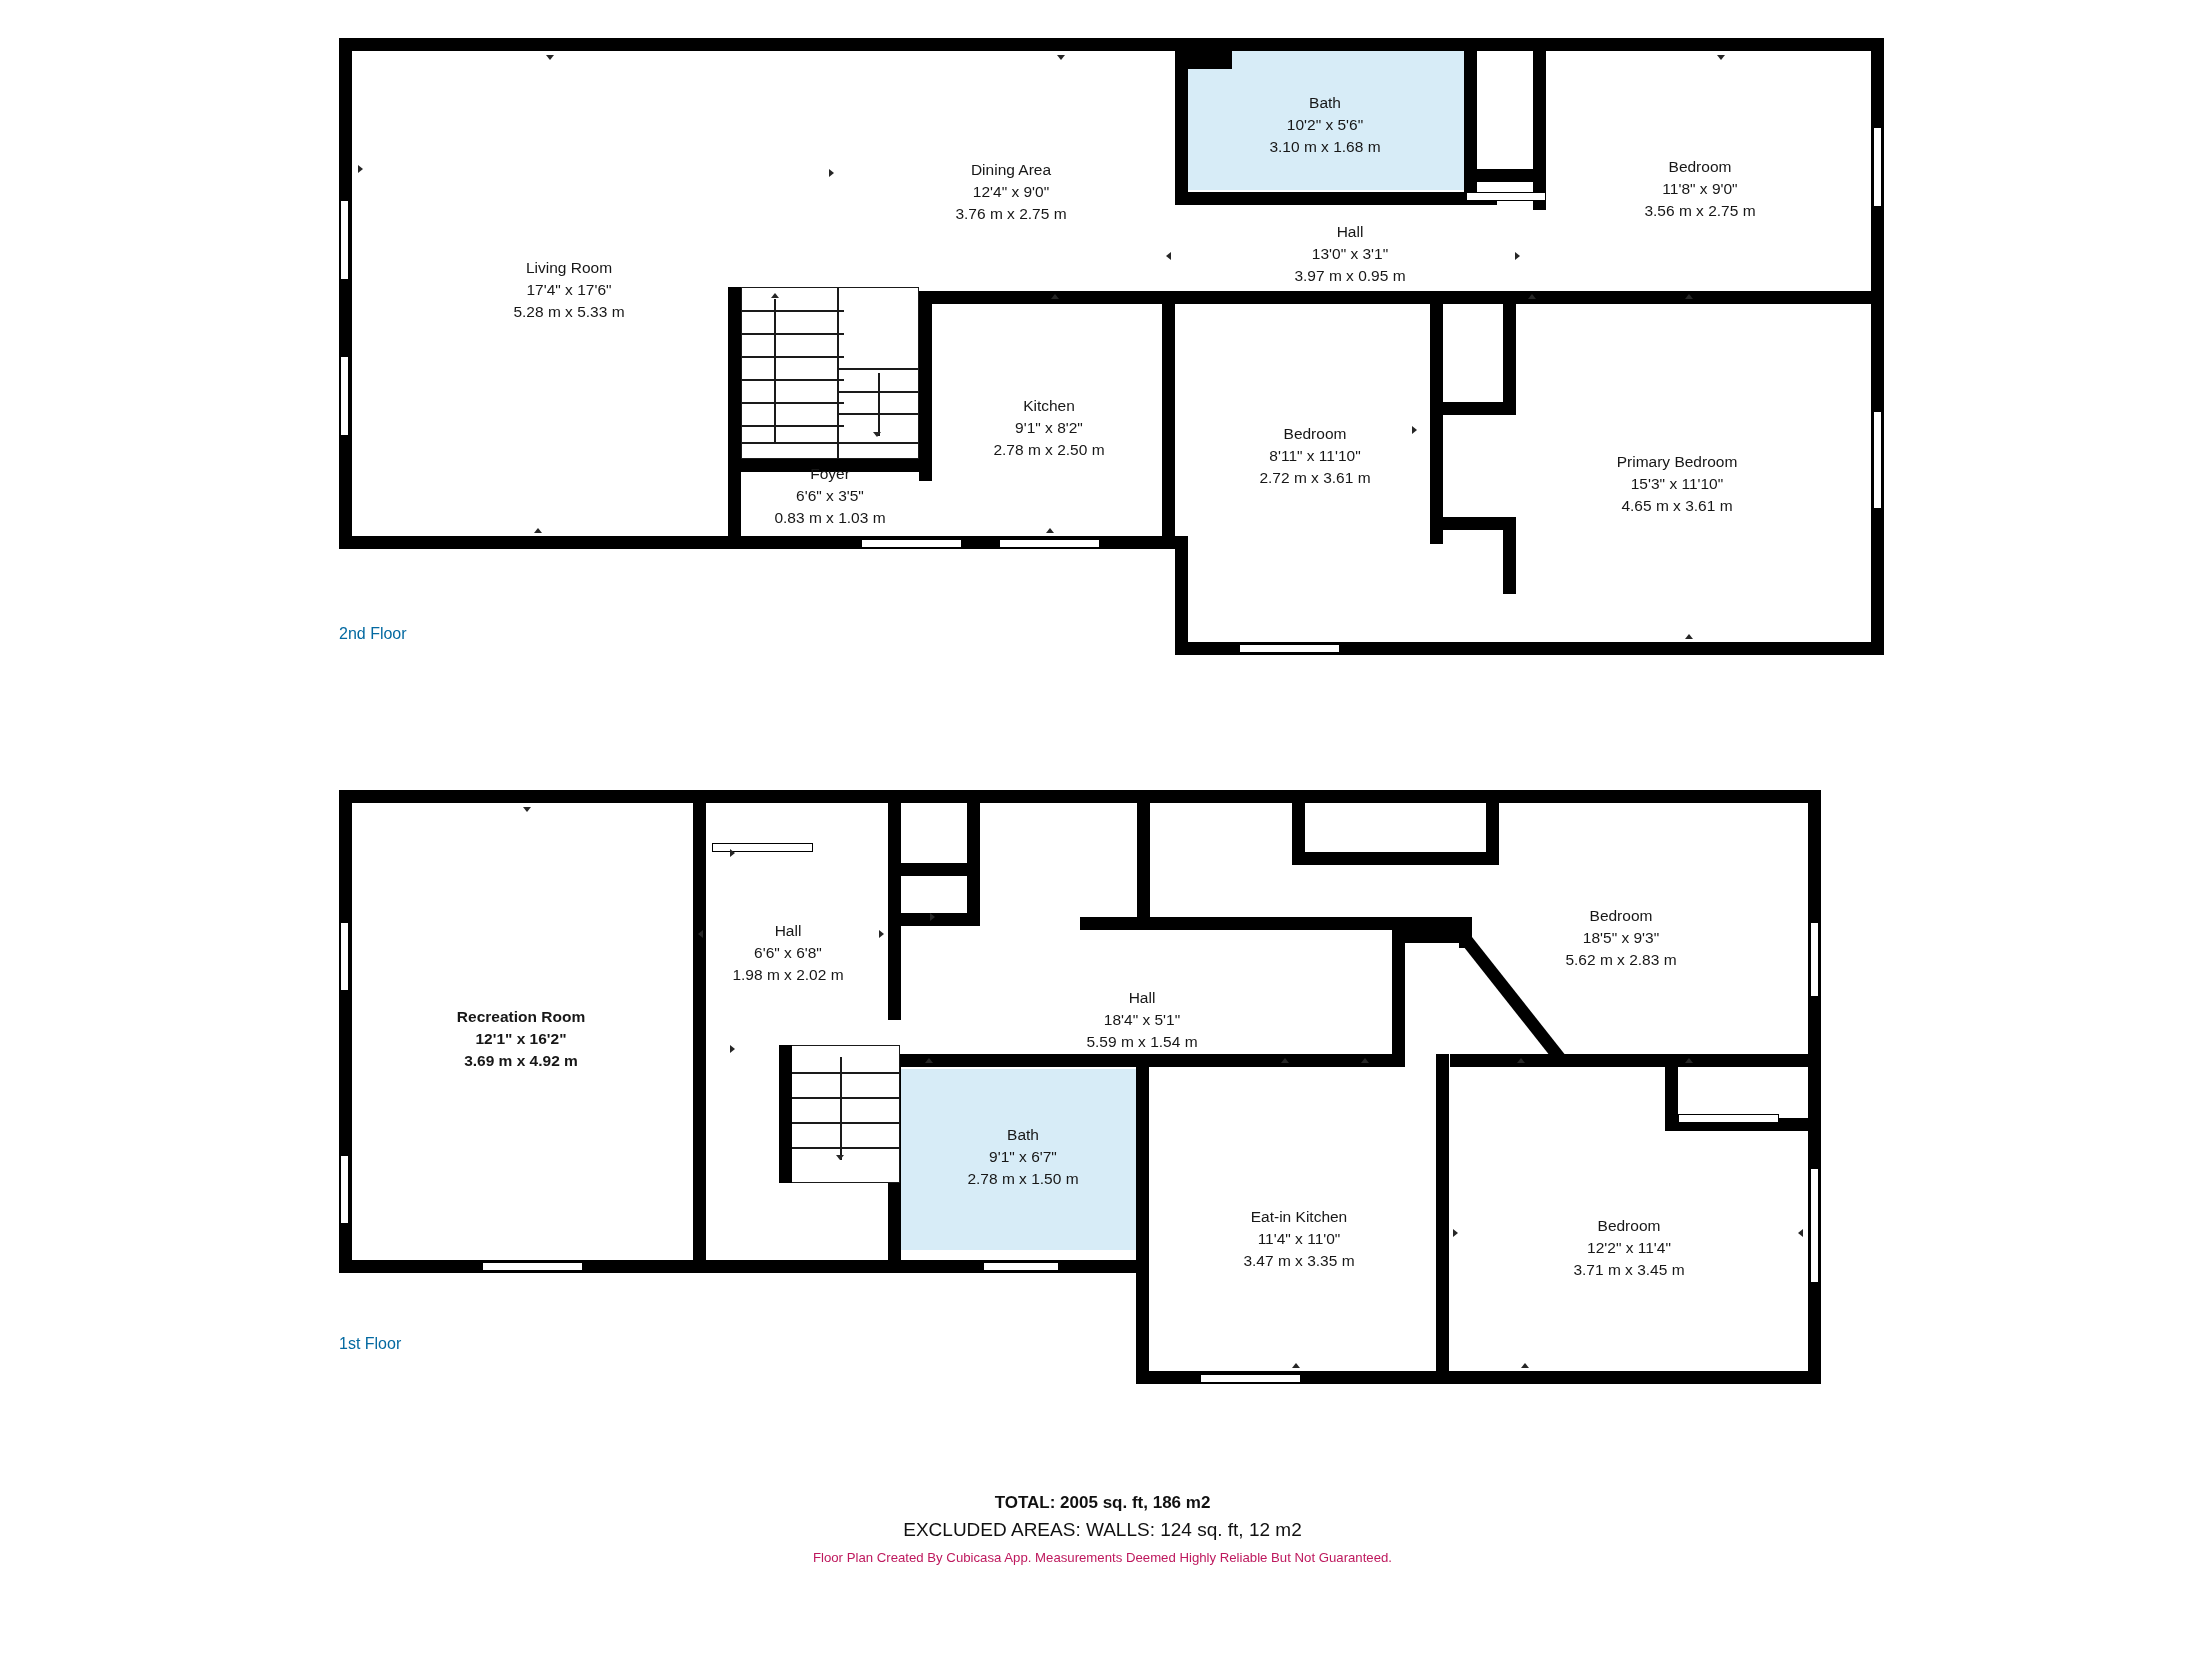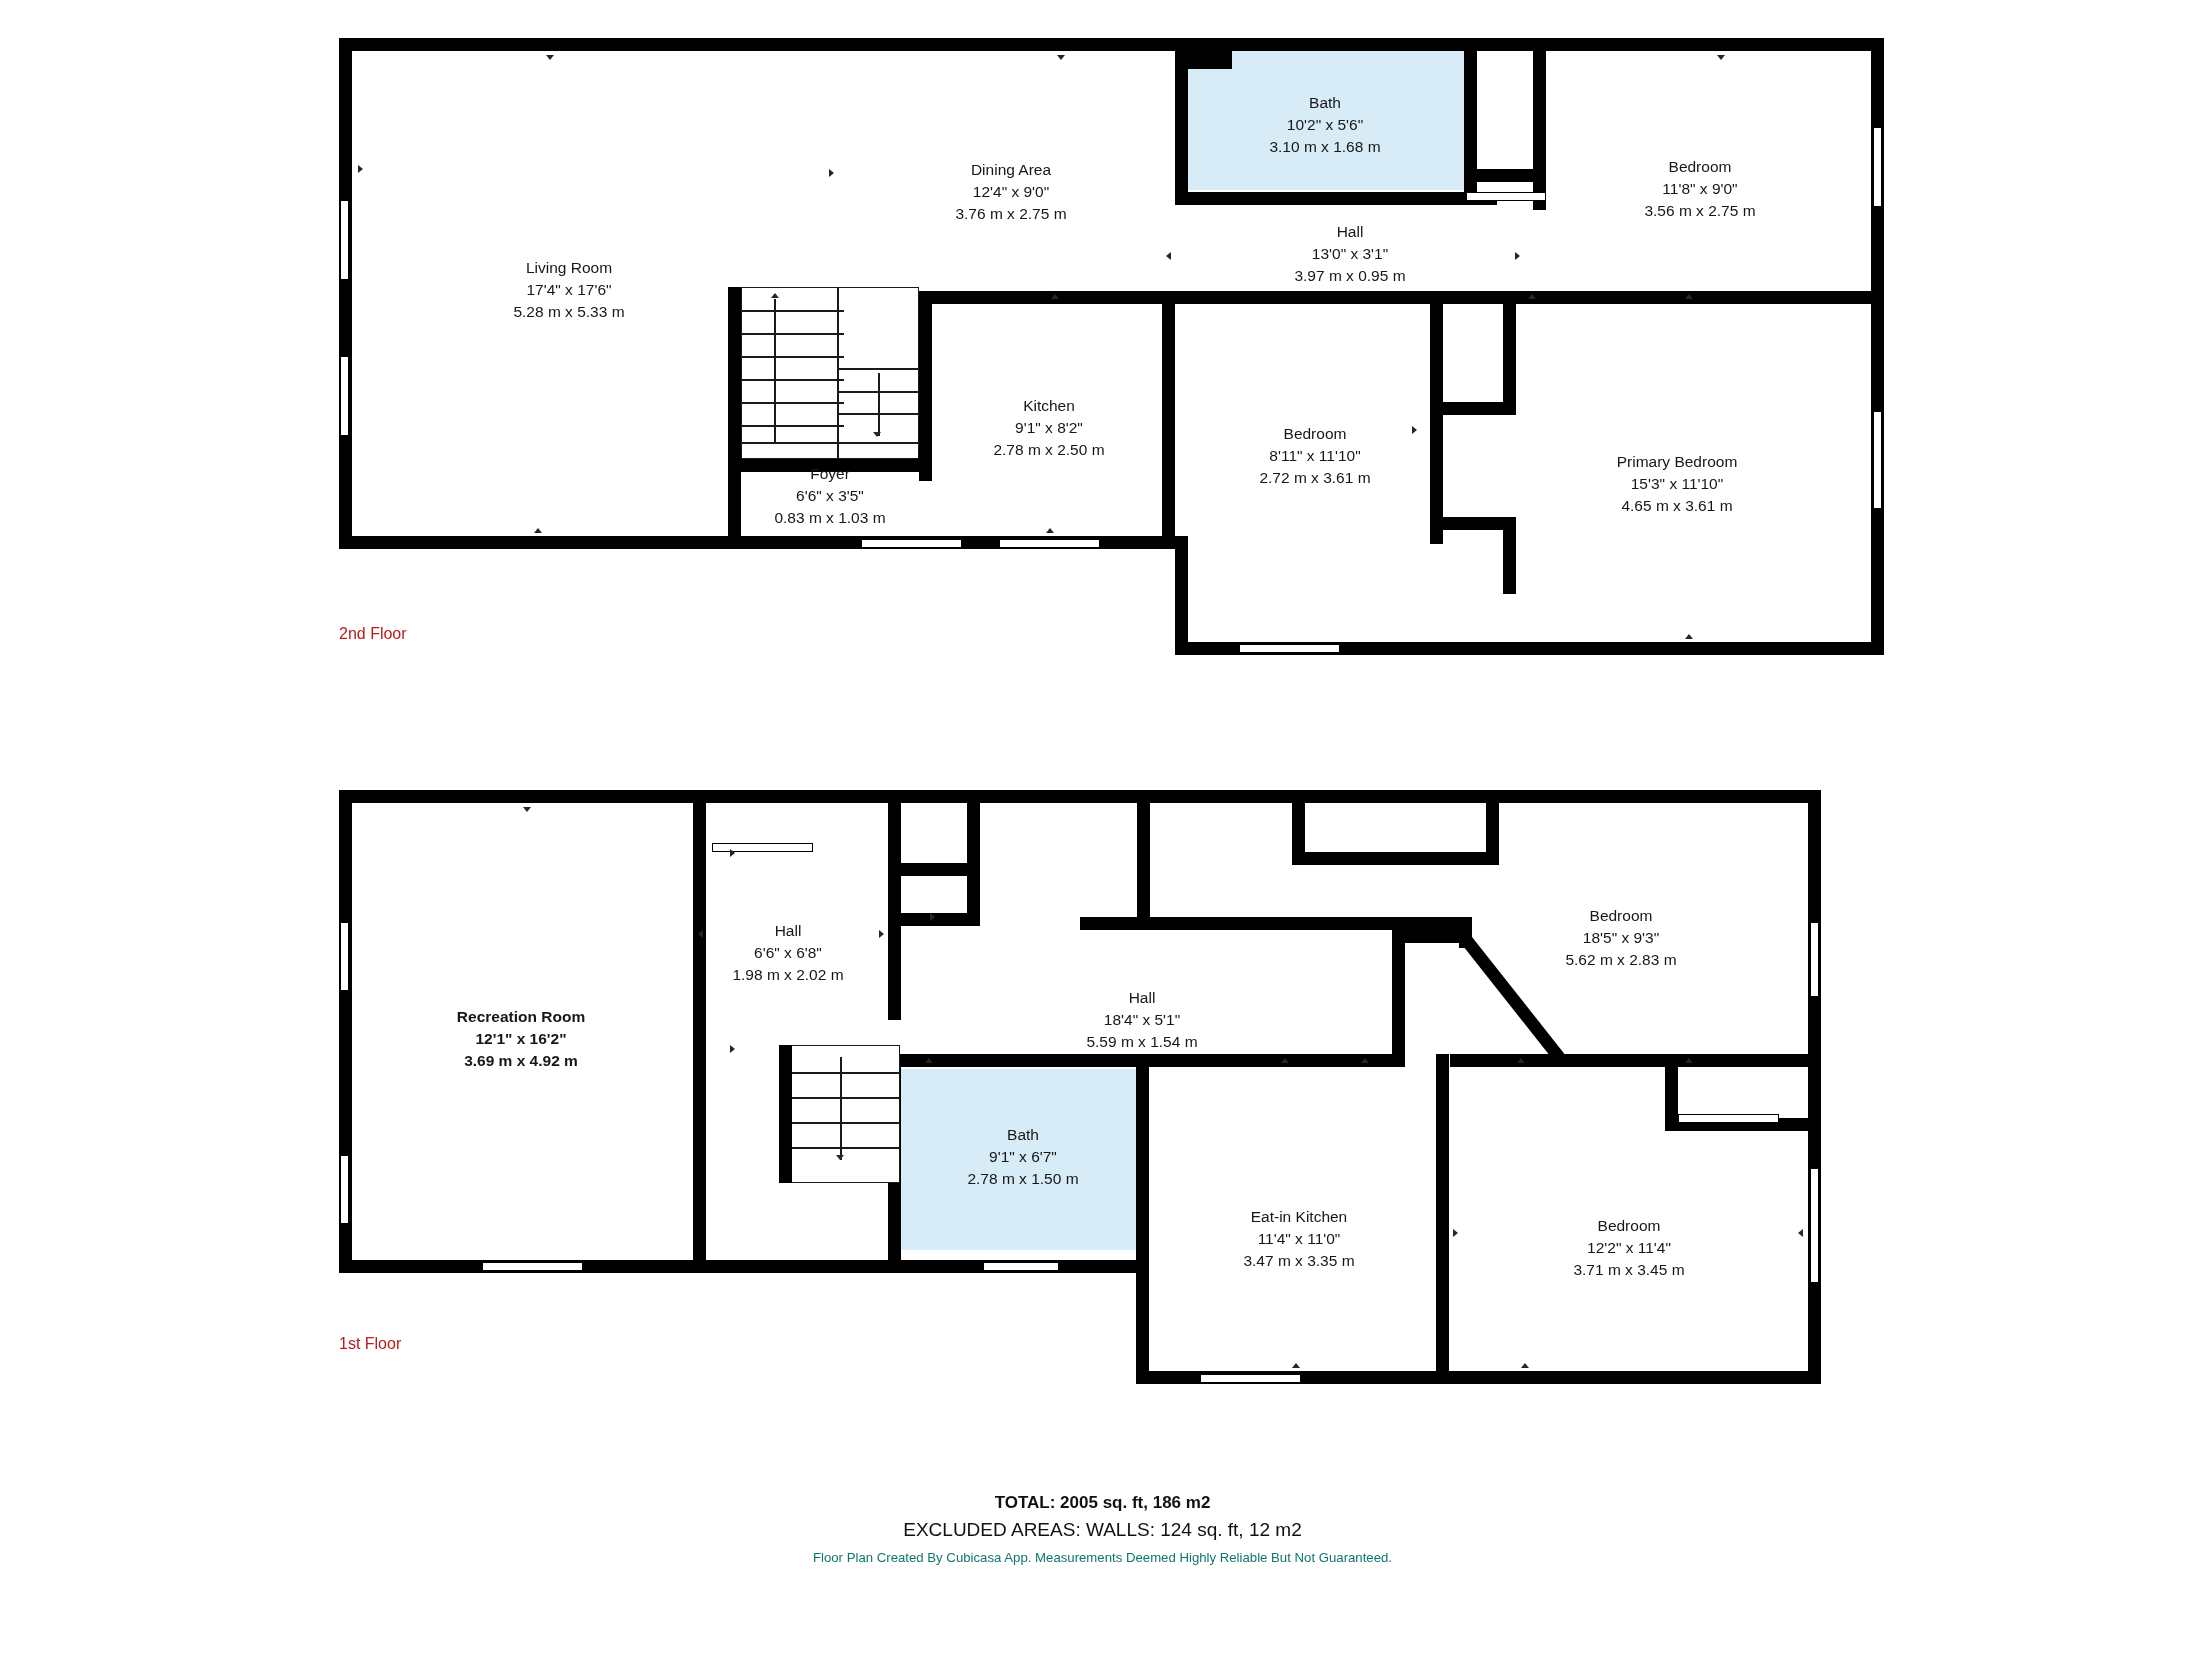--- a/index.html
+++ b/index.html
@@ -44,21 +44,21 @@
     color: #171717;
     white-space: nowrap;
     transform: translateX(-50%);
   }
   .label .nm { display: block; }
   .label .d1 { display: block; }
   .label .d2 { display: block; }
   .floor-title {
     position: absolute;
     font-size: 16px;
-    color: #b91c1c;
+    color: #0369a1;
     white-space: nowrap;
   }
   .arrow {
     position: absolute;
     width: 0; height: 0;
   }
   .arr-d { border-left: 4.6px solid transparent; border-right: 4.6px solid transparent; border-top: 5.7px solid #262626; }
   .arr-u { border-left: 4.6px solid transparent; border-right: 4.6px solid transparent; border-bottom: 5.7px solid #262626; }
   .arr-l { border-top: 4.6px solid transparent; border-bottom: 4.6px solid transparent; border-right: 5.7px solid #262626; }
   .arr-r { border-top: 4.6px solid transparent; border-bottom: 4.6px solid transparent; border-left: 5.7px solid #262626; }
@@ -80,21 +80,21 @@
     color: #111111;
     margin-bottom: 5.7px;
   }
   .footer-line {
     font-size: 19px;
     color: #111111;
     margin-bottom: 3.4px;
   }
   .footer-note {
     font-size: 13.2px;
-    color: #0f766e;
+    color: #be185d;
     margin-top: 9.2px;
   }
 </style>
 </head>
 <body>
 
 <div class="plan-root">
 
   <div>
 

